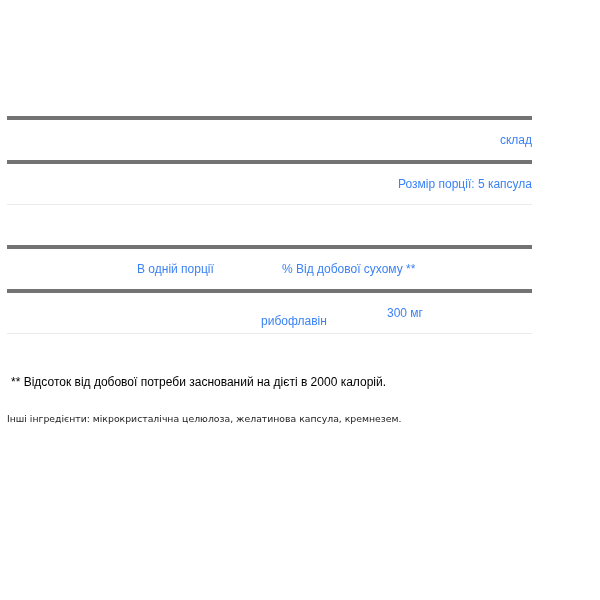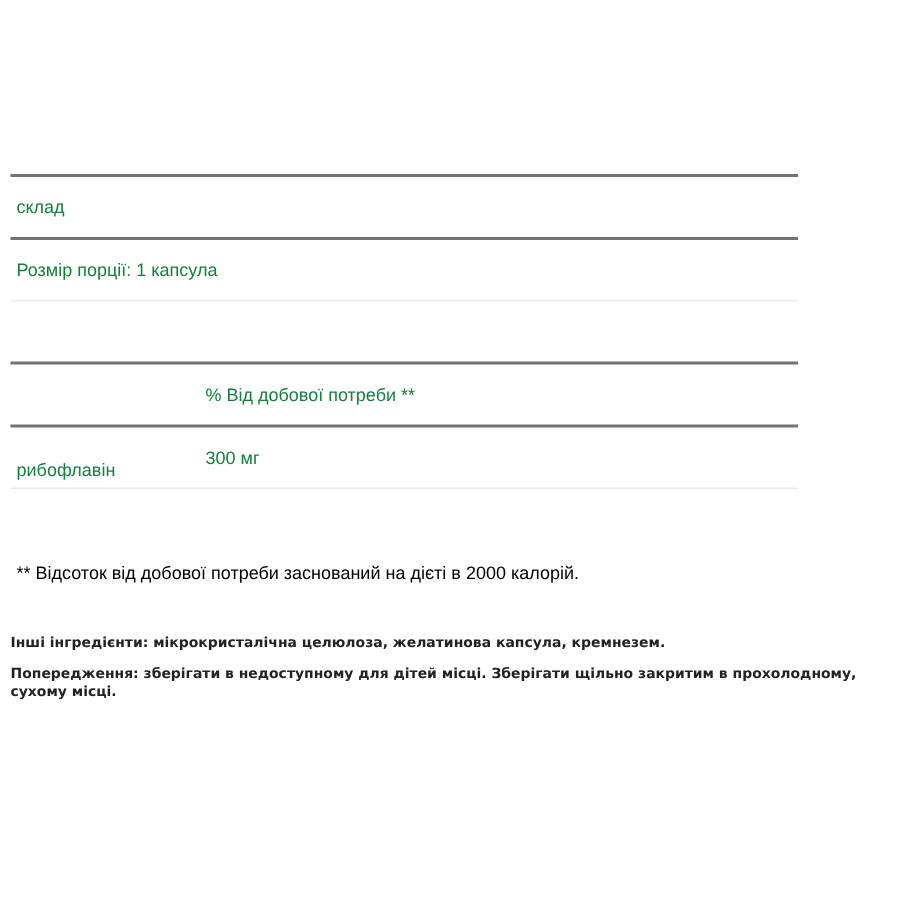--- a/index.html
+++ b/index.html
@@ -1,51 +1,51 @@
 <!DOCTYPE html>
 <html><head>
   <meta charset="utf-8">
   <style>
     html, body { margin: 0; padding: 0; background: #ffffff; }
     body { width: 600px; height: 600px; position: relative; overflow: hidden;
            font-family: "Liberation Sans", sans-serif; color: #222; }
     .panel { position: absolute; left: 7px; top: 116px; width: 525px; }
-    .row { height: 40px; border-top: 2px solid #737373; display: flex; align-items: center;
-           font-size: 12px; color: #15803d; }
+    .row { height: 40px; border-top: 4px solid #737373; display: flex; align-items: center;
+           font-size: 12px; color: #3b82f6; justify-content: flex-end; }
     .row.last { border-bottom: 1px solid #ebebeb; }
     .row .c1 { width: 130px; padding-left: 4px; box-sizing: border-box; margin-top: 16px; }
     .row .c2 { width: 145px; }
     .row .c3 { flex: 1; }
     .row .full { padding-left: 4px; }
     .spacer { height: 40px; border-top: 1px solid #ebebeb; }
     .footnote { position: absolute; left: 11px; top: 375px; font-size: 12px; color: #000000; }
     .bold-notes { position: absolute; left: 7px; top: 413px; width: 585px;
-                  font-family: "DejaVu Sans", sans-serif; font-weight: bold;
-                  font-size: 9.3px; color: #222; line-height: 12px; margin-top: 10px; }
+                  font-family: "DejaVu Sans", sans-serif; font-weight: normal;
+                  font-size: 9.3px; color: #222; line-height: 12px; }
     .bold-notes p { margin: 0 0 9px 0; }
   </style>
 </head>
 <body>
 
 <div class="panel">
   <div class="row">
     <span class="full">склад</span>
   </div>
   <div class="row">
-    <span class="full">Розмір порції: 1 капсула</span>
+    <span class="full">Розмір порції: 5 капсула</span>
   </div>
   <div class="spacer"></div>
   <div class="row">
     <span class="c1"></span>
-    <span class="c3">% Від добової потреби **</span>
+    <span class="c2">В одній порції</span>
+    <span class="c3">% Від добової сухому **</span>
   </div>
   <div class="row last">
     <span class="c1">рибофлавін</span>
     <span class="c2">300 мг</span>
   </div>
 </div>
 
 <div class="footnote">** Відсоток від добової потреби заснований на дієті в 2000 калорій.</div>
 
 <div class="bold-notes">
   <p>Інші інгредієнти: мікрокристалічна целюлоза, желатинова капсула, кремнезем.</p>
-  <p>Попередження: зберігати в недоступному для дітей місці. Зберігати щільно закритим в прохолодному, сухому місці.</p>
 </div>
 
 </body></html>

